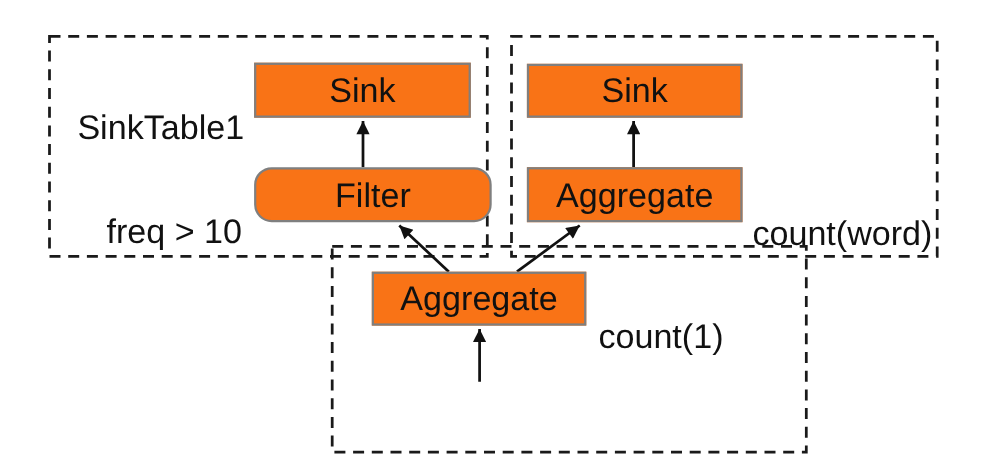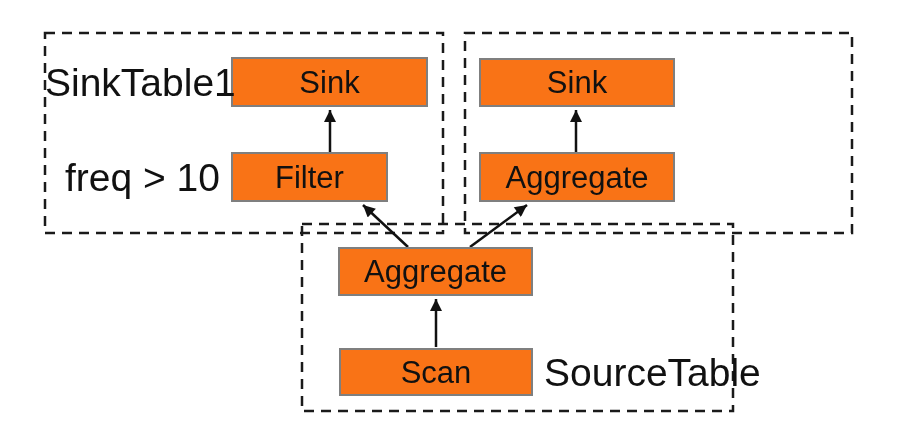--- a/index.html
+++ b/index.html
@@ -30,31 +30,32 @@
     display: flex;
     align-items: center;
     justify-content: center;
     font-size: 31px;
     line-height: 1;
     z-index: 1;
     white-space: nowrap;
   }
   .annotation {
     position: absolute;
-    font-size: 39px;
+    font-size: 31px;
     height: 37px;
     line-height: 37px;
     white-space: nowrap;
     z-index: 1;
+    margin-top: 33px;
   }
   .annotation.right-align { text-align: right; }
 
   
   #node-sink1     { left: 231px; top: 57px;  width: 197px; height: 50px; }
-  #node-filter    { left: 231px; top: 152px; width: 157px; height: 50px; }
+  #node-filter    { left: 231px; top: 152px; width: 216px; height: 50px; border-radius: 16px; }
   #node-sink2     { left: 479px; top: 58px;  width: 196px; height: 49px; }
   #node-agg2      { left: 479px; top: 152px; width: 196px; height: 50px; }
   #node-agg1      { left: 338px; top: 247px; width: 195px; height: 49px; }
   #node-scan      { left: 339px; top: 348px; width: 194px; height: 48px; }
 
   
   #ann-sink1      { left: 45px;  top: 64px;  width: 177px; }
   #ann-filter     { left: 45px;  top: 159px; width: 175px; text-align: right; }
   #ann-sink2      { left: 684px; top: 66px; }
   #ann-agg2       { left: 684px; top: 161px; }
@@ -92,21 +93,19 @@
   </div>
   <div class="node-box" id="node-sink2">
     <span>Sink</span>
   </div>
   <div class="node-box" id="node-agg2">
     <span>Aggregate</span>
   </div>
   <div class="node-box" id="node-agg1">
     <span>Aggregate</span>
   </div>
-  <div class="node-box" id="node-scan">
-    <span>Scan</span>
-  </div>
 
   <div class="annotation right-align" id="ann-sink1">SinkTable1</div>
   <div class="annotation right-align" id="ann-filter">freq &gt; 10</div>
-  <div class="annotation" id="ann-scan">SourceTable</div>
+  <div class="annotation" id="ann-agg2">count(word)</div>
+  <div class="annotation" id="ann-agg1">count(1)</div>
 
 </div>
 
 </body></html>

